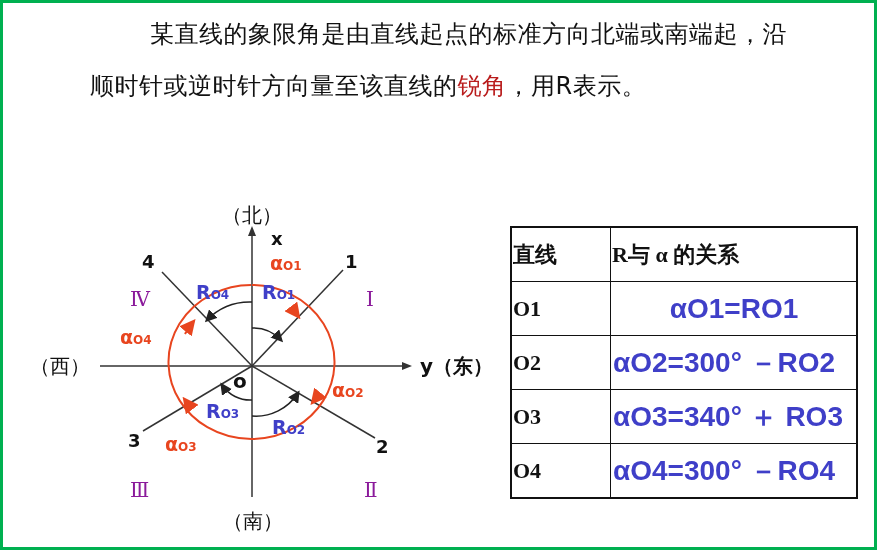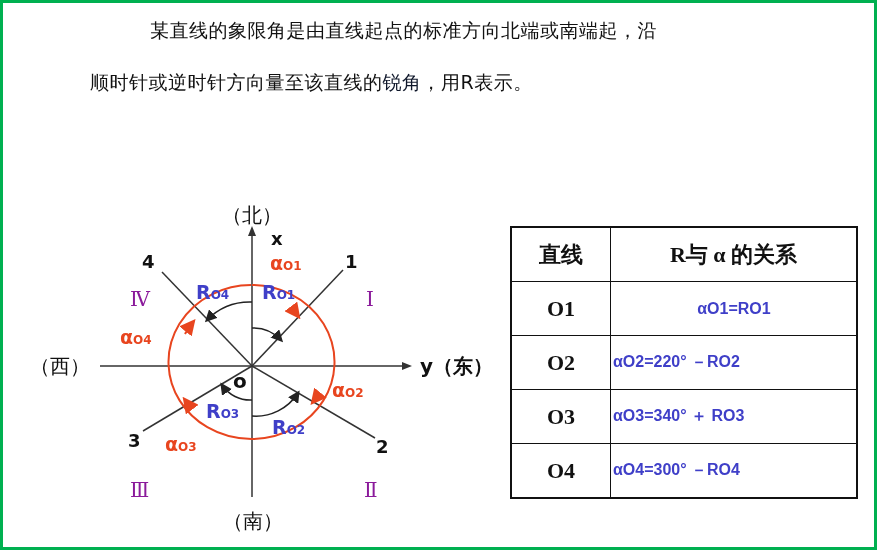--- a/index.html
+++ b/index.html
@@ -1,27 +1,27 @@
 <!DOCTYPE html>
 <html><head>
 <meta charset="utf-8">
 <style>
   html,body{margin:0;padding:0;background:#fff;}
   body{width:877px;height:550px;position:relative;overflow:hidden;font-family:"DejaVu Sans",sans-serif;}
   .frame{position:absolute;left:0;top:0;width:871px;height:544px;border:3px solid #00b050;}
-  .para{position:absolute;left:90px;font-size:19px;color:#111;letter-spacing:0.5px;white-space:nowrap;}
+  .para{position:absolute;left:90px;font-size:24px;color:#111;letter-spacing:0.5px;white-space:nowrap;}
   .p1{top:18px;left:150px;}
   .p2{top:70px;}
-  .red{color:#0f172a;}
+  .red{color:#b91c1c;}
   svg.diag{position:absolute;left:0;top:0;}
   table.rel{position:absolute;left:510px;top:226px;border-collapse:collapse;border:2px solid #111;}
-  table.rel td{border:1.5px solid #111;height:51px;text-align:center;font-family:"Liberation Serif",serif;font-weight:bold;font-size:22px;color:#111;}
+  table.rel td{border:1.5px solid #111;height:51px;font-family:"Liberation Serif",serif;font-weight:bold;font-size:22px;color:#111;}
   table.rel td.c1{width:96px;}
   table.rel td.c2{width:242px;margin-left:36px;}
-  table.rel td.f{color:#3f3fc8;font-family:"Liberation Sans",sans-serif;font-size:16px;text-align:left;padding-left:2px;}
+  table.rel td.f{color:#3f3fc8;font-family:"Liberation Sans",sans-serif;font-size:28px;text-align:left;padding-left:2px;}
   table.rel td.f.center{text-align:center;}
 </style>
 </head>
 <body>
 
 <div class="frame"></div>
 
 <div class="para p1">某直线的象限角是由直线起点的标准方向北端或南端起，沿</div>
 <div class="para p2"><span>顺时针或逆时针方向量至该直线的</span><span class="red">锐角</span><span>，用R表示。</span></div>
 
@@ -91,21 +91,21 @@
       <tr>
     <td class="c1">直线</td>
     <td class="c2">R与 α 的关系</td>
   </tr>
   <tr>
     <td class="c1">O1</td>
     <td class="c2 f center">αO1=RO1</td>
   </tr>
   <tr>
     <td class="c1">O2</td>
-    <td class="c2 f">αO2=220° －RO2</td>
+    <td class="c2 f">αO2=300° －RO2</td>
   </tr>
   <tr>
     <td class="c1">O3</td>
     <td class="c2 f">αO3=340° ＋ RO3</td>
   </tr>
   <tr>
     <td class="c1">O4</td>
     <td class="c2 f">αO4=300° －RO4</td>
   </tr>
 </tbody>

